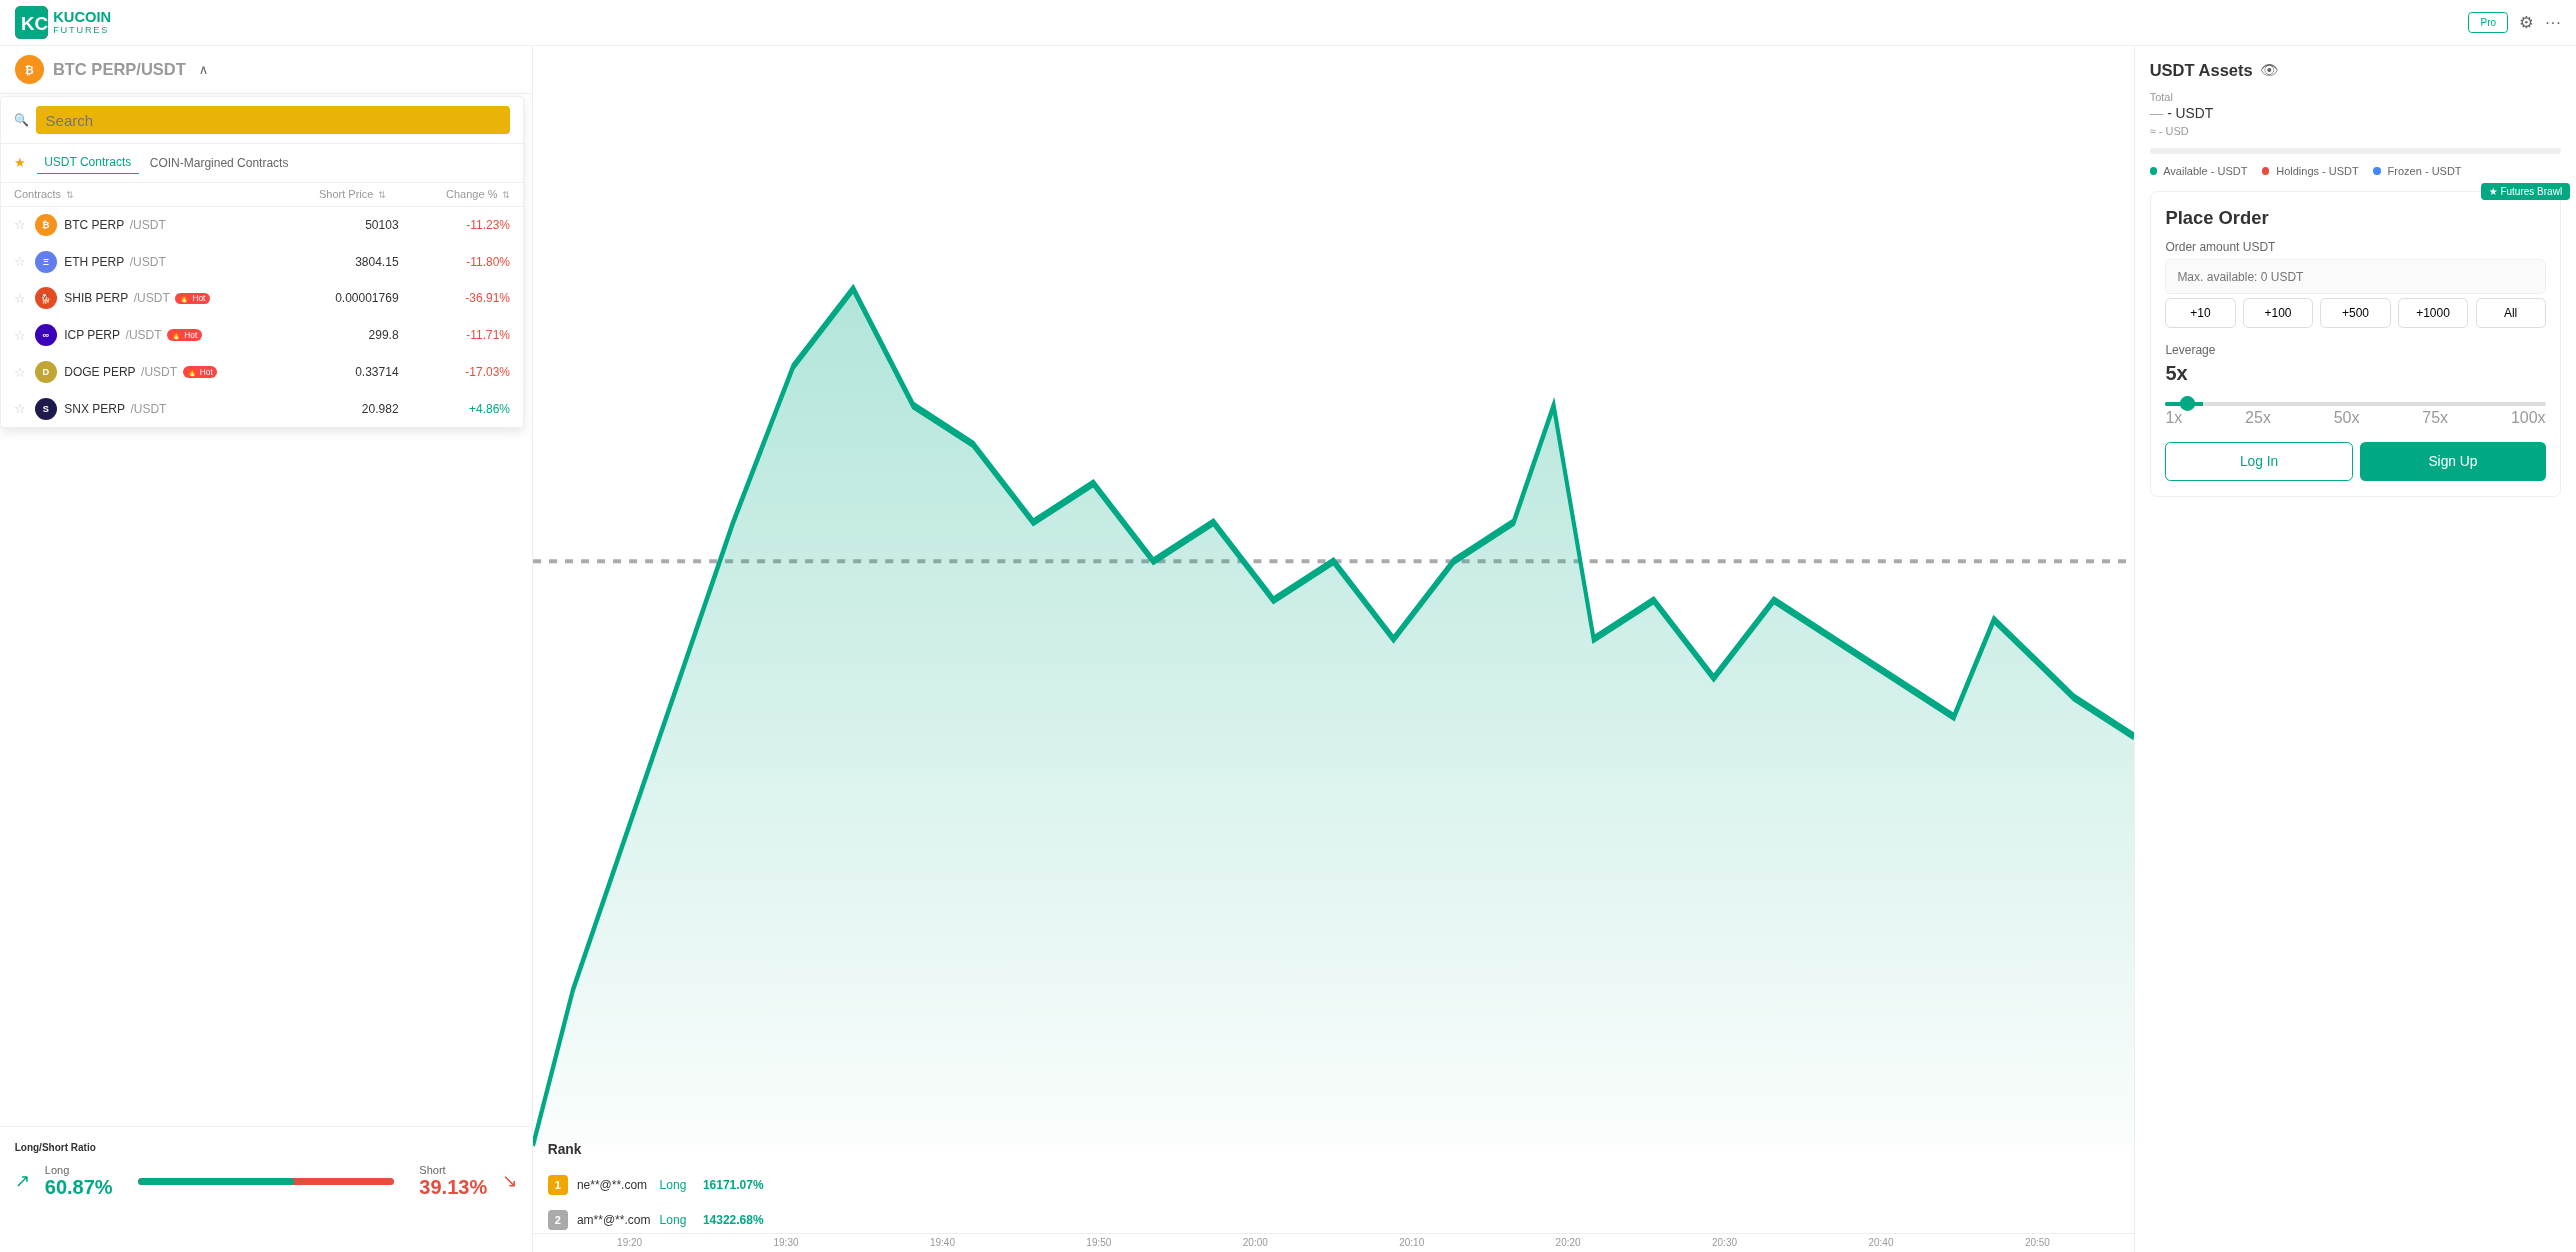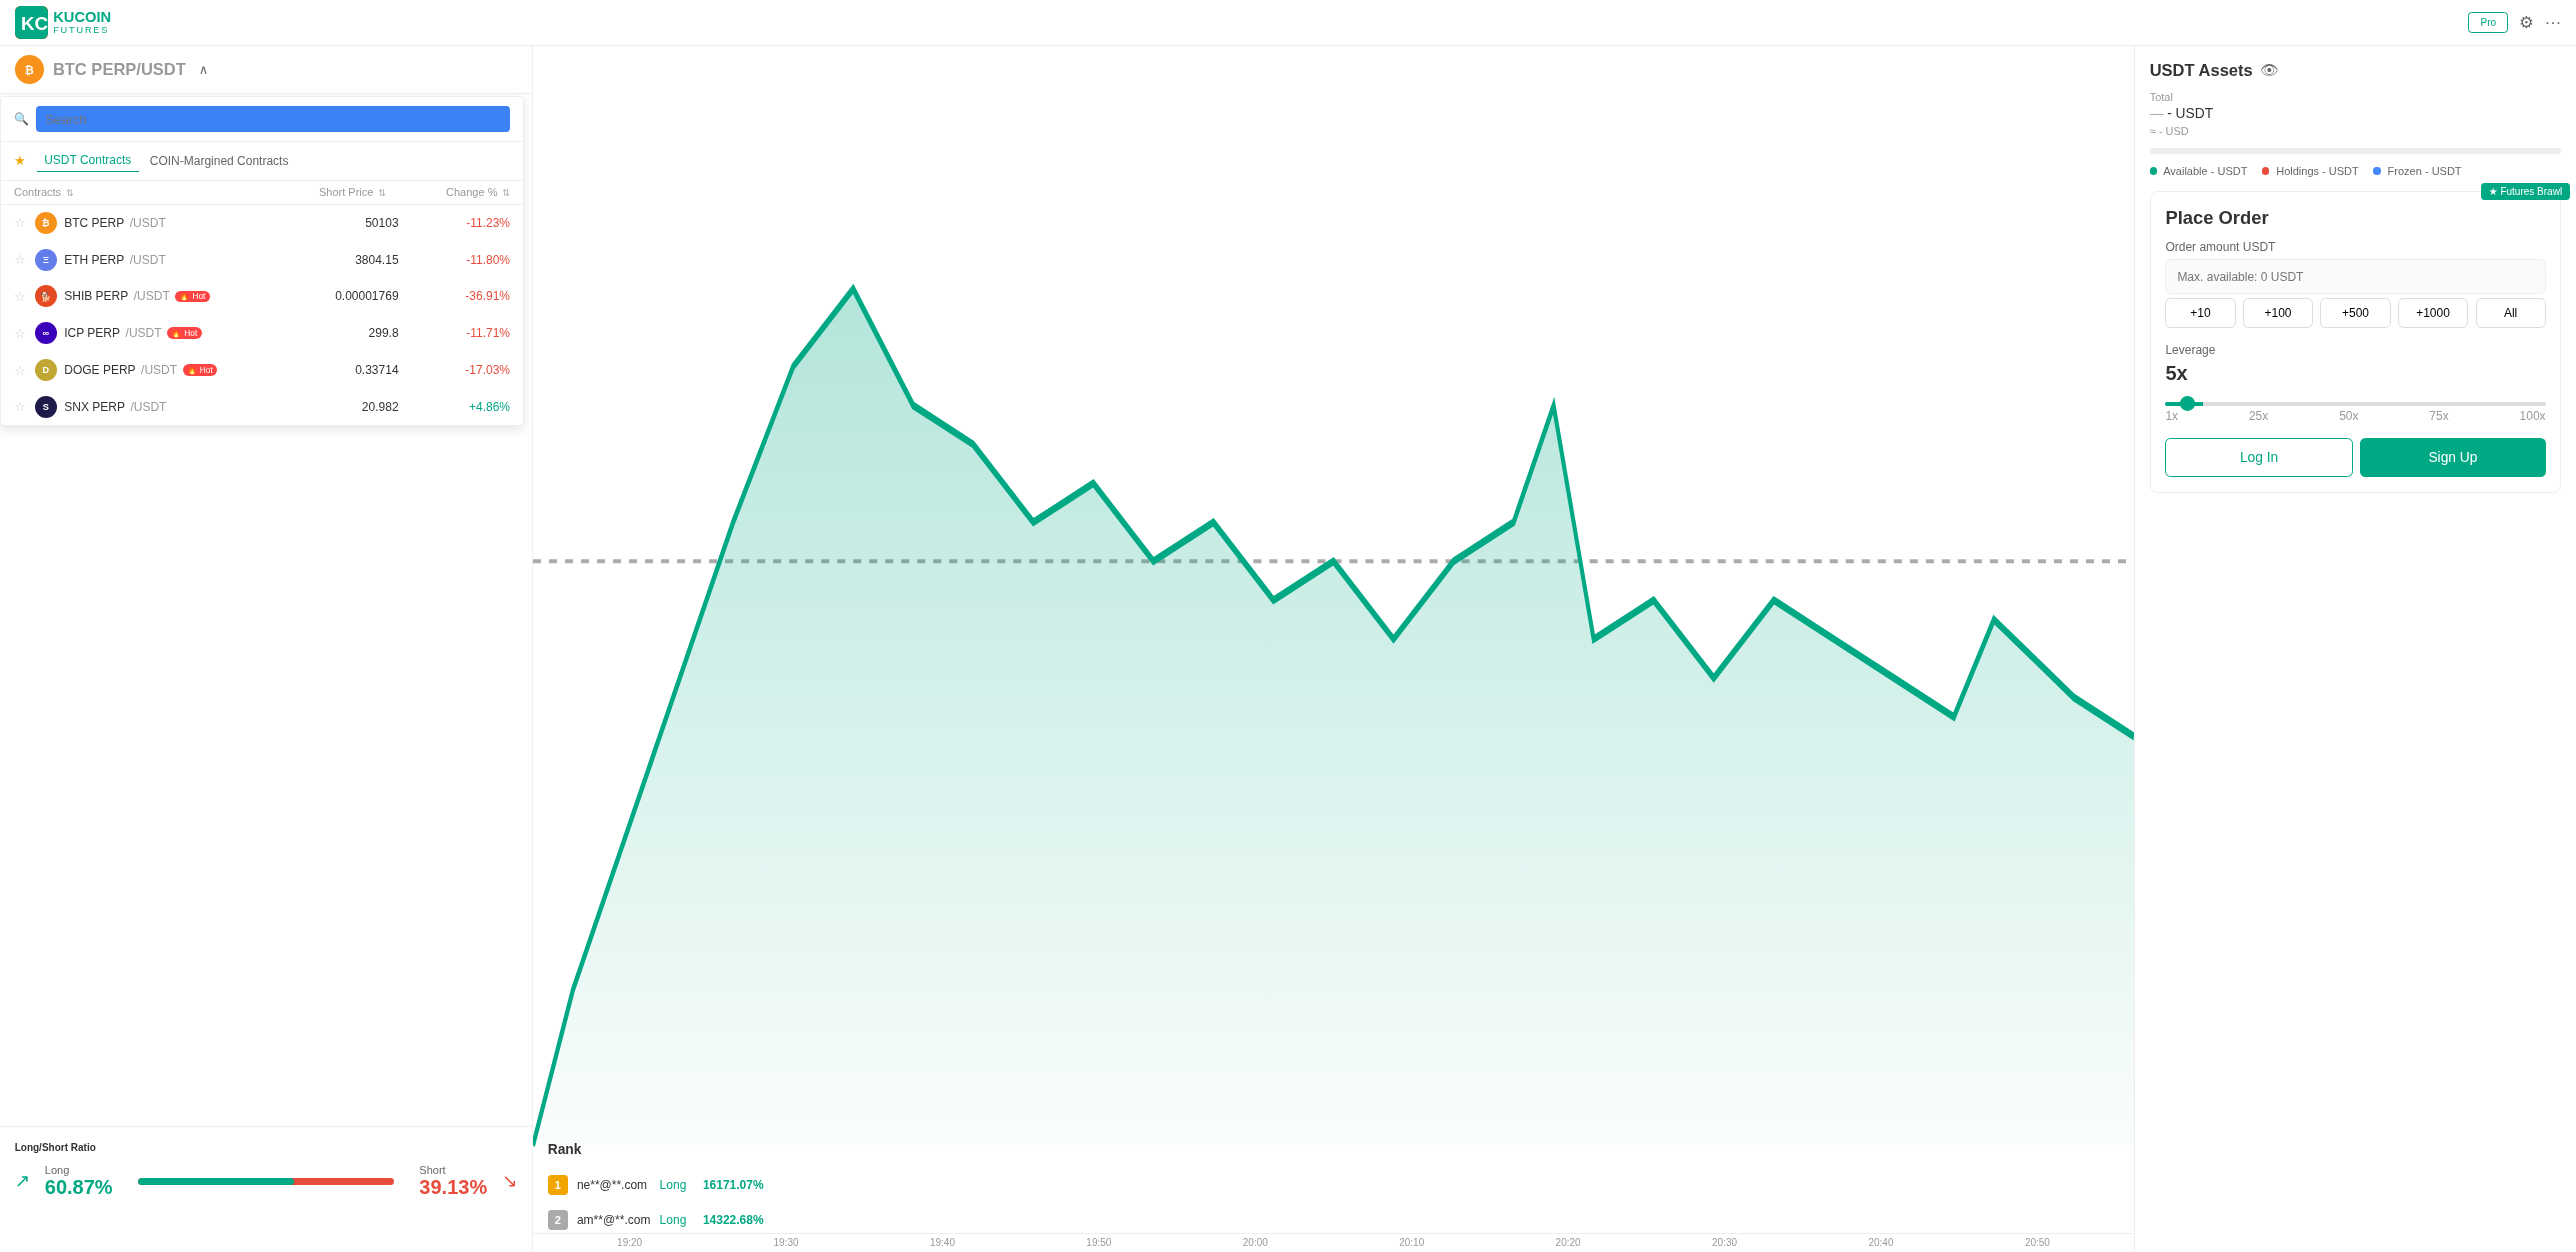--- a/index.html
+++ b/index.html
@@ -22,21 +22,21 @@
     .left-panel { width: 533px; flex-shrink: 0; border-right: 0.9px solid #eee; position: relative; display: flex; flex-direction: column; }
     .ticker-header { padding: 9.2px 14.7px; display: flex; align-items: center; gap: 9.2px; border-bottom: 0.9px solid #eee; }
     .ticker-icon { width: 29px; height: 29px; background: #f7931a; border-radius: 50%; display: flex; align-items: center; justify-content: center; color: white; font-weight: 700; font-size: 11px; }
     .ticker-name { font-size: 16.5px; font-weight: 600; }
     .ticker-name span { color: #999; }
     .chevron-up { color: #666; font-size: 13px; margin-left: 3.7px; }
 
     
     .dropdown-overlay { position: absolute; top: 50px; left: 0; width: 524px; background: white; z-index: 100; border: 0.9px solid #eee; border-radius: 3.7px; box-shadow: 0 3.7px 11px rgba(0,0,0,0.1); }
     .search-box { padding: 9.2px 13px; border-bottom: 0.9px solid #eee; display: flex; align-items: center; gap: 7.4px; }
-    .search-box input { border: none; outline: none; flex: 1; font-size: 13px; background: #3b82f6; padding: 5.5px 9.2px; border-radius: 3.7px; }
+    .search-box input { border: none; outline: none; flex: 1; font-size: 15px; background: #eab308; padding: 5.5px 9.2px; border-radius: 3.7px; }
     .tabs-row { display: flex; align-items: center; padding: 7.4px 13px; gap: 3.7px; border-bottom: 0.9px solid #eee; }
     .star-icon { color: #f0a500; margin-right: 7.4px; font-size: 13px; }
     .tab-item { padding: 3.7px 7.4px; font-size: 12px; cursor: pointer; color: #333; }
     .tab-item.active { color: #00a884; border-bottom: 1.8px solid #00a884; }
     .tab-item.inactive { color: #666; }
     .table-header { display: flex; padding: 5.5px 13px; color: #999; font-size: 11px; border-bottom: 0.9px solid #eee; }
     .col-contract { flex: 2; }
     .col-price { flex: 1; text-align: right; }
     .col-change { flex: 1; text-align: right; }
     .sort-icon { font-size: 9.2px; color: #aaa; margin-left: 1.8px; }
@@ -114,21 +114,21 @@
     .place-order-title { font-size: 18.4px; font-weight: 600; margin-bottom: 11px; }
     .order-label { font-size: 12px; color: #666; margin-bottom: 5.5px; }
     .order-input { border: 0.9px solid #eee; border-radius: 5.5px; padding: 9.2px 11px; width: 100%; margin-bottom: 3.7px; font-size: 12px; color: #aaa; background: #fafafa; }
     .amount-buttons { display: flex; gap: 7.4px; margin-bottom: 14.7px; }
     .amount-btn { flex: 1; border: 0.9px solid #ddd; background: white; padding: 7.4px 0; border-radius: 5.5px; font-size: 12px; cursor: pointer; text-align: center; }
     .amount-btn.all { border: 0.9px solid #ddd; }
     .leverage-label { font-size: 12px; color: #666; margin-bottom: 5.5px; }
     .leverage-value { font-size: 20px; font-weight: 600; margin-bottom: 9.2px; }
     .leverage-slider { width: 100%; -webkit-appearance: none; height: 3.7px; border-radius: 1.8px; background: linear-gradient(to right, #00a884 10%, #ddd 10%); outline: none; margin-bottom: 3.7px; }
     .leverage-slider::-webkit-slider-thumb { -webkit-appearance: none; width: 14.7px; height: 14.7px; border-radius: 50%; background: #00a884; cursor: pointer; }
-    .leverage-marks { display: flex; justify-content: space-between; font-size: 12px; color: #999; margin-bottom: 14.7px; }
+    .leverage-marks { display: flex; justify-content: space-between; font-size: 16px; color: #999; margin-bottom: 14.7px; }
     .action-buttons { display: flex; gap: 7.4px; }
     .login-btn { flex: 1; border: 0.9px solid #00a884; background: white; color: #00a884; padding: 11px; border-radius: 5.5px; font-size: 13.8px; cursor: pointer; }
     .signup-btn { flex: 1; background: #00a884; color: white; border: none; padding: 11px; border-radius: 5.5px; font-size: 13.8px; cursor: pointer; }
 
     
     svg { width: 100%; height: 100%; }
   </style>
 </head>
 <body>
 

